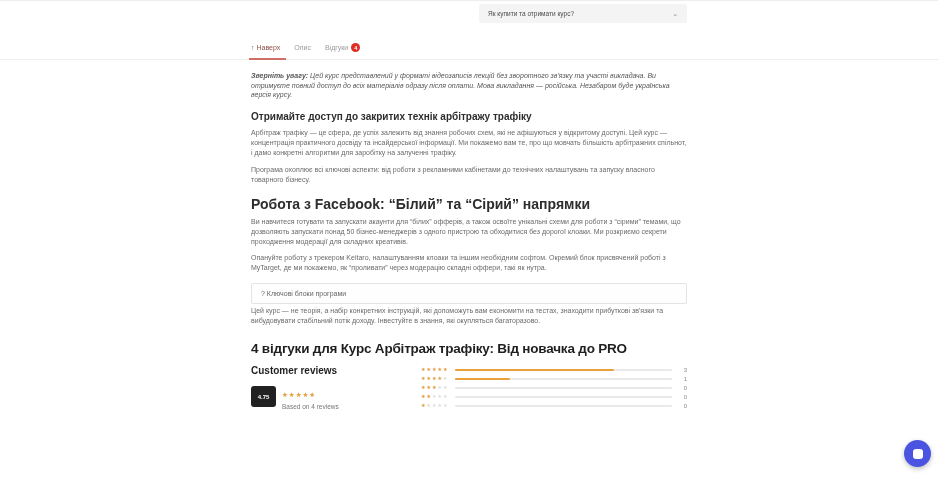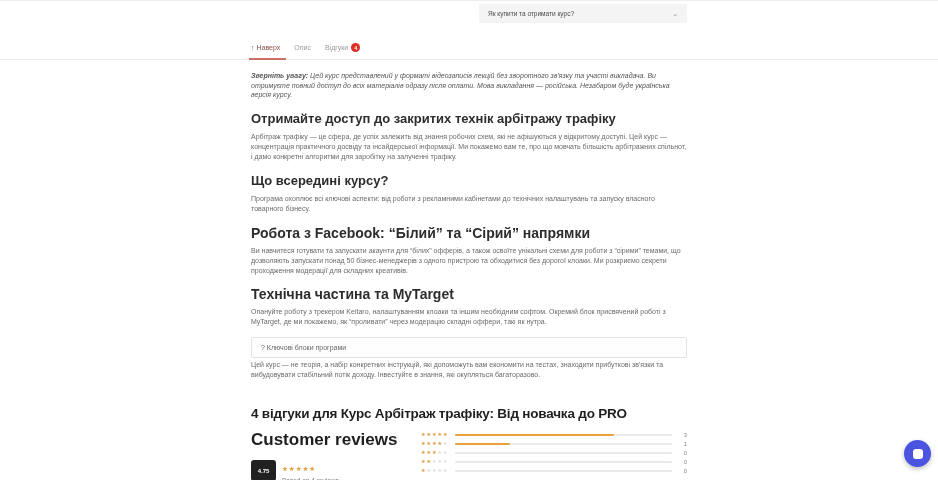--- a/index.html
+++ b/index.html
@@ -36,33 +36,33 @@
   .badge{
     display:inline-flex;align-items:center;justify-content:center;
     width:9px;height:9px;border-radius:50%;background:var(--badge);color:#fff;
     font-size:5.5px;margin-left:3px;font-weight:bold;
   }
 
   
   .content{padding-top:11px;}
   .notice{font-style:italic;font-size:7px;color:#555;line-height:1.38;margin:0 0 9px;}
   .notice b{font-weight:bold;}
-  h2{font-size:13px;color:#2d2d2d;margin:11px 0 6px;font-weight:bold;}
+  h2{font-size:10px;color:#2d2d2d;margin:11px 0 6px;font-weight:bold;}
   h3{font-size:14px;color:#2d2d2d;margin:11px 0 5px;font-weight:bold;}
   p.body{font-size:7px;color:#6a6a6a;line-height:1.42;margin:0 0 7px;}
   .accordion{
     border:1px solid #e3e3e3;background:#fefefe;border-radius:2px;
     padding:6px 9px;font-size:7px;color:#666;margin:10px 0 2px;cursor:pointer;
   }
 
   
-  .reviews-title{font-size:13.5px;color:#1f1f1f;margin:26px 0 9px;font-weight:bold;letter-spacing:-0.2px;}
+  .reviews-title{font-size:13.5px;color:#1f1f1f;margin:15px 0 9px;font-weight:bold;letter-spacing:-0.2px;}
   .summary{display:flex;align-items:flex-start;}
   .summary-left{width:170px;flex:none;}
-  .summary-left .cr-title{font-size:17px;font-weight:bold;color:#1f1f1f;margin:0 0 7px;}
+  .summary-left .cr-title{font-size:10px;font-weight:bold;color:#1f1f1f;margin:0 0 7px;}
   .avg-row{display:flex;align-items:center;gap:6px;}
   .avg-box{
     background:#212121;color:#fff;font-size:6px;font-weight:bold;width:25px;height:21px;
     border-radius:3px;display:flex;align-items:center;justify-content:center;flex:none;
   }
   .based{font-size:6.5px;color:#777;margin-top:2px;}
 
   .stars{position:relative;display:inline-block;line-height:1;}
   .stars .base{color:#ddd;letter-spacing:1px;}
   .stars .fill{position:absolute;left:0;top:0;overflow:hidden;white-space:nowrap;color:var(--star);letter-spacing:1px;}
@@ -103,27 +103,25 @@
     </span>
   </div>
 </div>
 
 <div class="container content">
   <p class="notice"><b>Зверніть увагу:</b><span> Цей курс представлений у форматі відеозаписів лекцій без зворотного зв'язку та участі викладача. Ви отримуєте повний доступ до всіх матеріалів одразу після оплати. Мова викладання — російська. Незабаром буде українська версія курсу.</span></p>
 
   <h2>Отримайте доступ до закритих технік арбітражу трафіку</h2>
   <p class="body">Арбітраж трафіку — це сфера, де успіх залежить від знання робочих схем, які не афішуються у відкритому доступі. Цей курс — концентрація практичного досвіду та інсайдерської інформації. Ми покажемо вам те, про що мовчать більшість арбітражних спільнот, і дамо конкретні алгоритми для заробітку на залученні трафіку.</p>
 
-  <h2>Що всередині курсу?</h2>
   <p class="body">Програма охоплює всі ключові аспекти: від роботи з рекламними кабінетами до технічних налаштувань та запуску власного товарного бізнесу.</p>
 
   <h3>Робота з Facebook: “Білий” та “Сірий” напрямки</h3>
   <p class="body">Ви навчитеся готувати та запускати акаунти для “білих” офферів, а також освоїте унікальні схеми для роботи з “сірими” темами, що дозволяють запускати понад 50 бізнес-менеджерів з одного пристрою та обходитися без дорогої клоаки. Ми розкриємо секрети проходження модерації для складних креативів.</p>
 
-  <h3>Технічна частина та MyTarget</h3>
   <p class="body">Опануйте роботу з трекером Keitaro, налаштуванням клоаки та іншим необхідним софтом. Окремий блок присвячений роботі з MyTarget, де ми покажемо, як “проливати” через модерацію складні оффери, такі як нутра.</p>
 
   <div class="accordion">
     <span>? Ключові блоки програми</span>
   </div>
 
   <p class="body">Цей курс — не теорія, а набір конкретних інструкцій, які допоможуть вам економити на тестах, знаходити прибуткові зв'язки та вибудовувати стабільний потік доходу. Інвестуйте в знання, які окупляться багаторазово.</p>
 
   <div class="reviews-title">4 відгуки для Курс Арбітраж трафіку: Від новачка до PRO</div>
 

